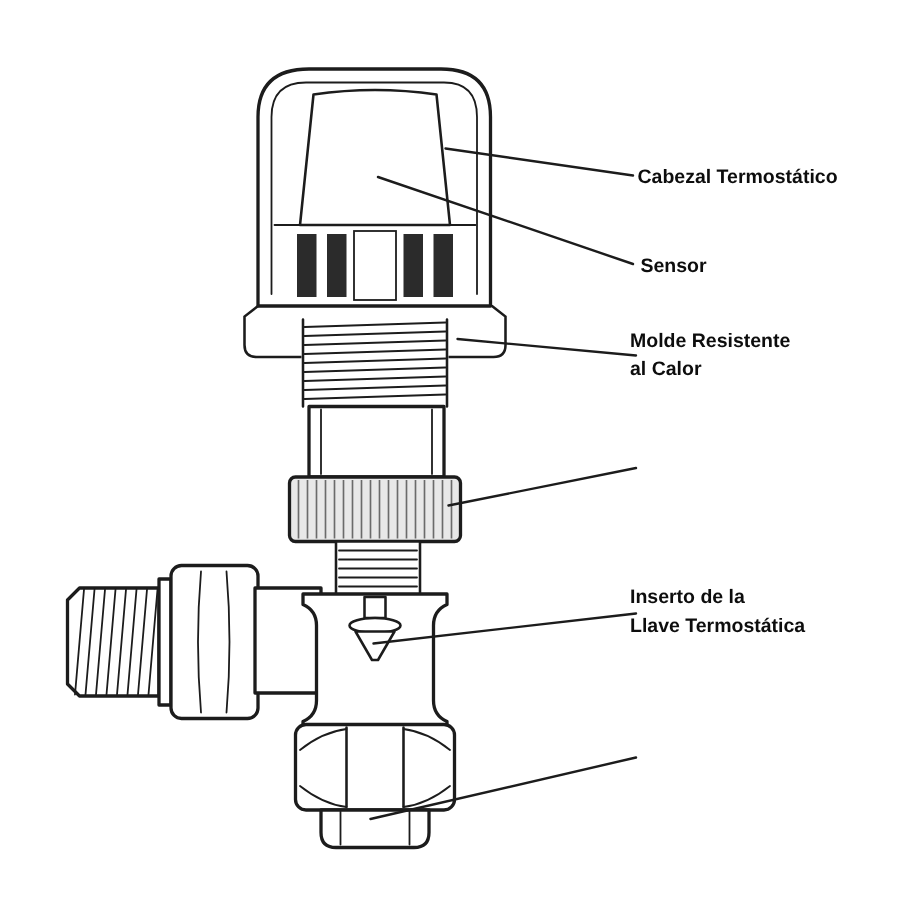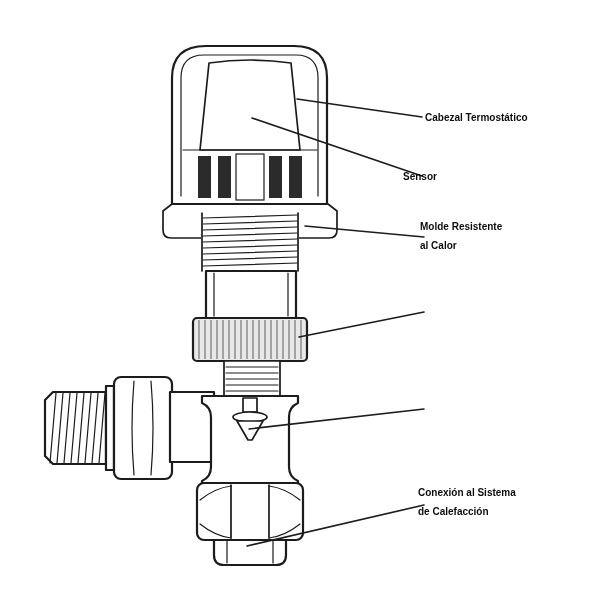--- a/index.html
+++ b/index.html
@@ -8,21 +8,21 @@
     position:relative; width:600px; height:600px;
     background:var(--background,#ffffff);
     font-family:"Liberation Sans", sans-serif;
     overflow:hidden;
   }
   .stage > svg { position:absolute; left:0; top:0; }
   .part-label {
     position:absolute;
     color:var(--text,#0d0d0d);
     font-weight:bold;
-    font-size:10px;
+    font-size:13px;
     line-height:19px;
     white-space:pre-line;
   }
   .center { }
 
   svg .outline { fill:#ffffff; stroke:var(--line,#1c1c1c); stroke-width:2.2; stroke-linejoin:round; stroke-linecap:round; }
   svg .nofill  { fill:none; }
   svg .thin    { fill:none; stroke:var(--line,#1c1c1c); stroke-width:1.2; stroke-linecap:round; }
   svg .mid     { fill:none; stroke:var(--line,#1c1c1c); stroke-width:1.7; stroke-linecap:round; }
   svg .sw16    { stroke-width:1.7; }
@@ -110,23 +110,23 @@
       <path class="leader" d="M252 118 L422 176"></path>
       <path class="leader" d="M305 226 L424 237"></path>
       <path class="leader" d="M299 337 L424 312"></path>
       <path class="leader" d="M249 429 L424 409"></path>
       <path class="leader" d="M247 546 L424 505"></path>
     </g>
   </svg>
 
   <div class="part-label" style="left:425px; top:108px;">Cabezal Termostático</div>
 
-  <div class="part-label" style="left:403px; top:167px;text-align:right;">Sensor</div>
+  <div class="part-label" style="left:427px; top:167px;text-align:right;">Sensor</div>
 
   <div class="part-label center" style="left:420px; top:217px; width:150px;">Molde Resistente
 al Calor</div>
 
 
+  <div class="part-label center" style="left:420px; top:388px; width:152px;">Inserto de la
+Llave Termostática</div>
 
-  <div class="part-label center" style="left:418px; top:483px; width:164px;">Conexión al Sistema
-de Calefacción</div>
 
 </div>
 
 </body></html>

